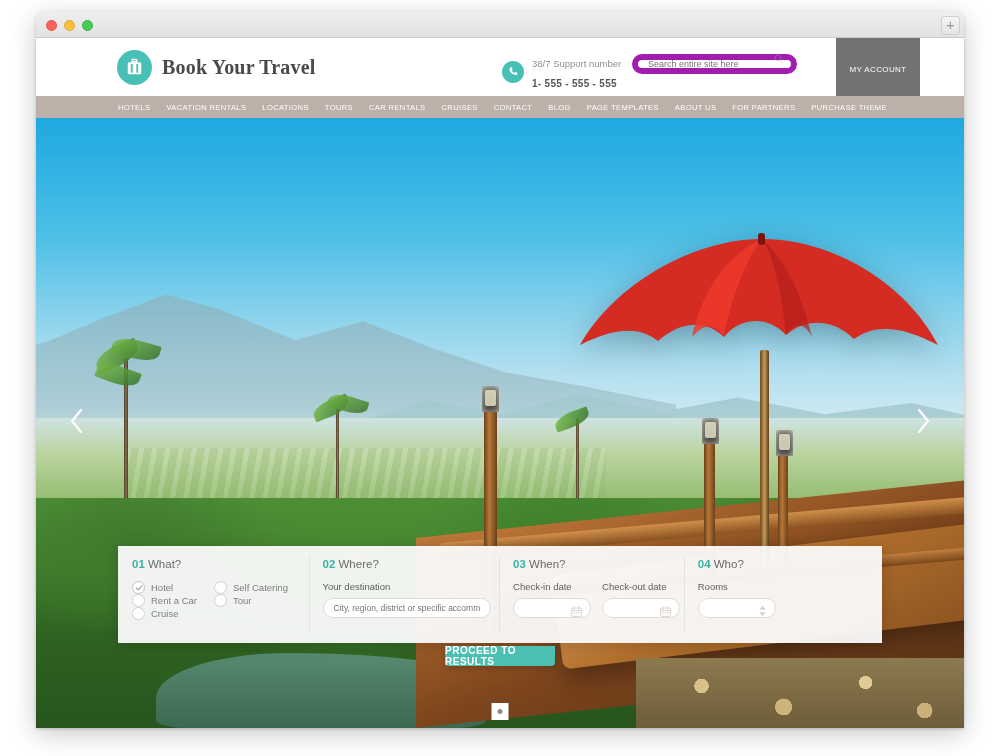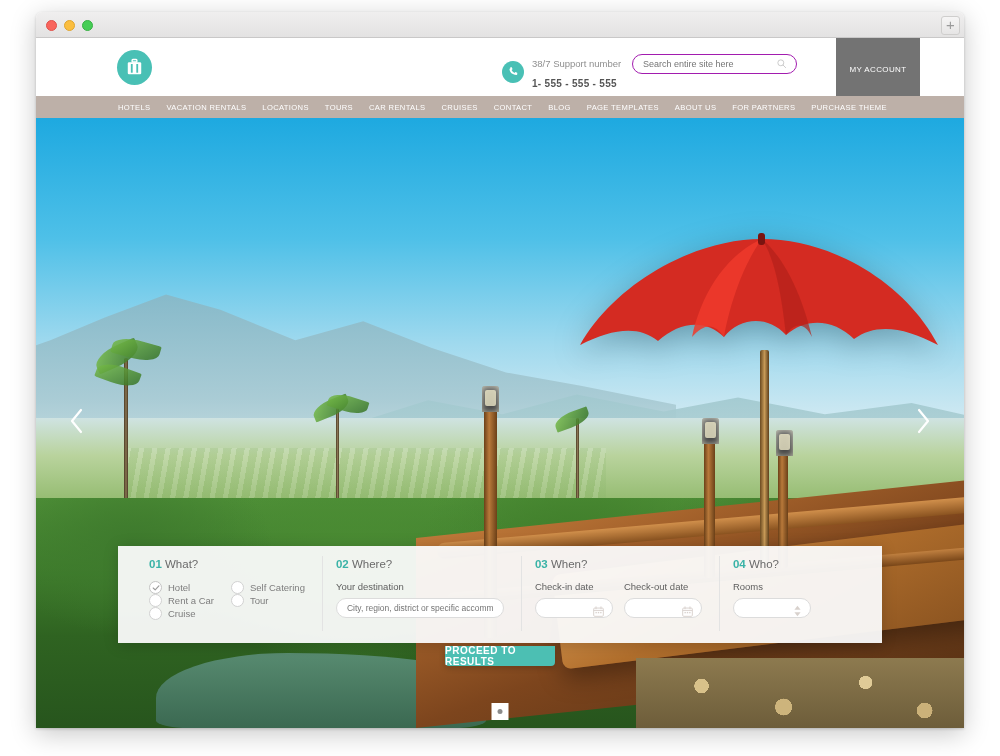--- a/index.html
+++ b/index.html
@@ -97,21 +97,21 @@
     display:flex; align-items:center; justify-content:center;
   }
   .support-text { line-height: 1.25; }
   .support-label { font-size: 9.5px; color: #8f8f8f; white-space: nowrap; }
   .support-number { font-size: 10px; font-weight: bold; color: #555; letter-spacing: .3px; white-space: nowrap; }
 
   .searchbox {
     position: absolute;
     left: 596px; top: 16px;
     width: 165px; height: 20px;
-    border: 1px solid #a21caf;
+    border: 6px solid #a21caf;
     border-radius: 11px;
     background: #fff;
     display: flex; align-items: flex-end;
   }
   .searchbox input {
     border: 0; outline: 0; background: transparent;
     font-family: "Liberation Sans", sans-serif;
     font-size: 9px; color: #9c9c9c;
     padding: 0 10px; width: 135px; height: 100%;
   }
@@ -317,21 +317,20 @@
     width: 764px; height: 97px;
     background: rgba(250,250,250,0.95);
     box-shadow: 0 2px 14px rgba(0,0,0,.18);
     z-index: 35;
     display: flex;
   }
   .bk-col {
     position: relative;
     padding: 12px 0 12px 14px;
     height: 100%;
-    margin-left: 17px;
   }
   .bk-col + .bk-col::before {
     content: ""; position: absolute; left: 0; top: 10px; bottom: 12px;
     width: 1px; background: #e3e3e3;
   }
   .bk-col.what  { width: 196px; }
   .bk-col.where { width: 196px; }
   .bk-col.when  { width: 190px; }
   .bk-col.who   { width: 204px; }
 
@@ -408,20 +407,21 @@
 
       <div class="brand">
         <span class="brand-mark">
           <svg width="19" height="19" viewBox="0 0 24 24" aria-hidden="true">
             <rect x="9" y="2" width="6" height="3" rx="1" fill="none" stroke="#fff" stroke-width="1.8"></rect>
             <rect x="3.5" y="5.5" width="17" height="15" rx="1.6" fill="#fff"></rect>
             <rect x="7.4" y="7.6" width="2.3" height="11" fill="#49c0b5"></rect>
             <rect x="14.3" y="7.6" width="2.3" height="11" fill="#49c0b5"></rect>
           </svg>
         </span>
+        <span class="brand-name">Book Your Travel</span>
       </div>
 
       <div class="support">
         <span class="support-icon">
           <svg width="12" height="12" viewBox="0 0 24 24" aria-hidden="true">
             <path d="M6.6 3.5h3l1.5 4-2 1.4a12.5 12.5 0 0 0 6 6l1.4-2 4 1.5v3c0 .9-.8 1.7-1.7 1.6C10.3 18.6 5.4 13.7 5 7.7c-.1-.9.7-1.7 1.6-1.7z" fill="#fff" transform="translate(0,-1)"></path>
           </svg>
         </span>
         <span class="support-text">
           <span class="support-label">38/7 Support number</span><br>

